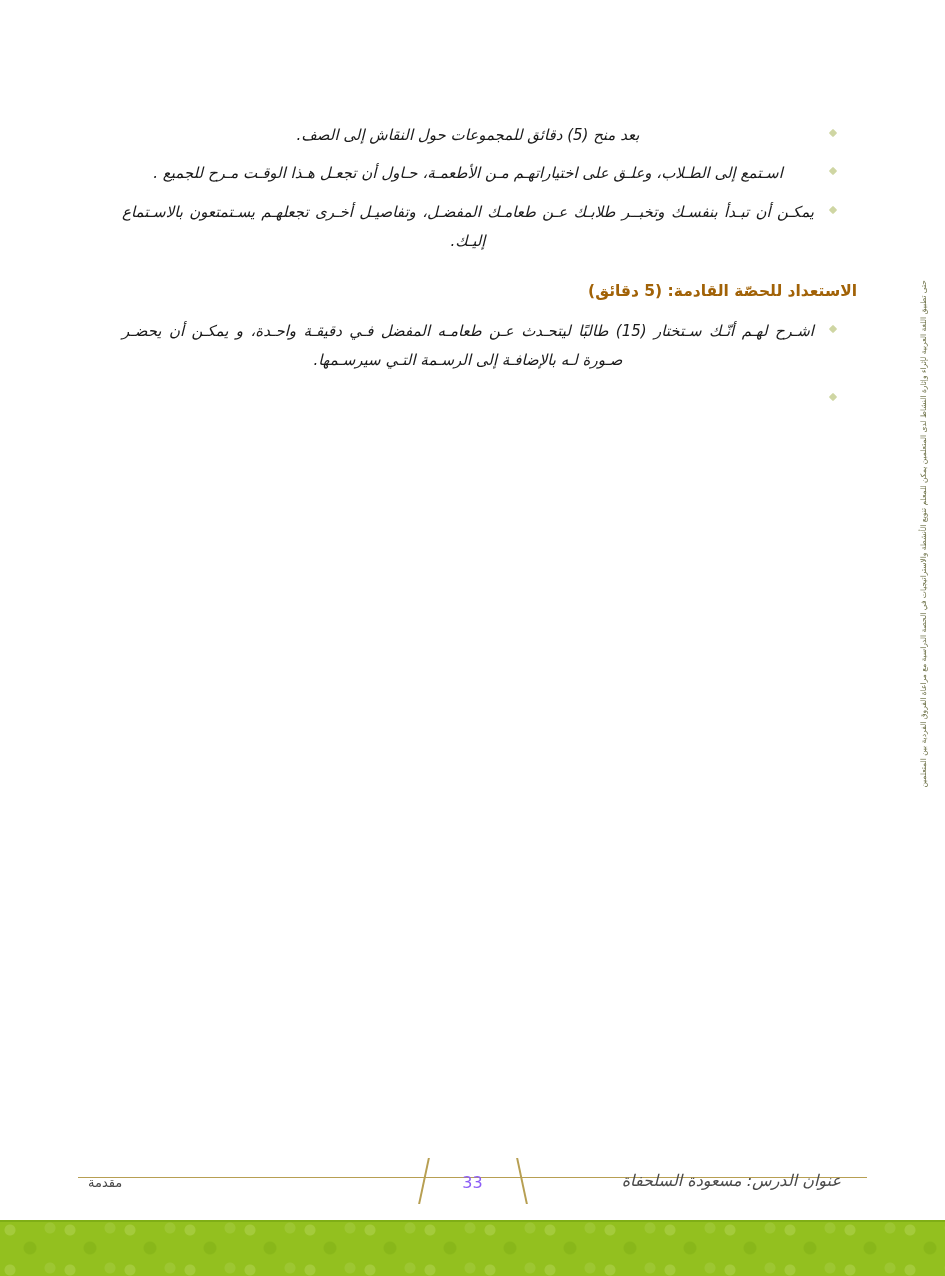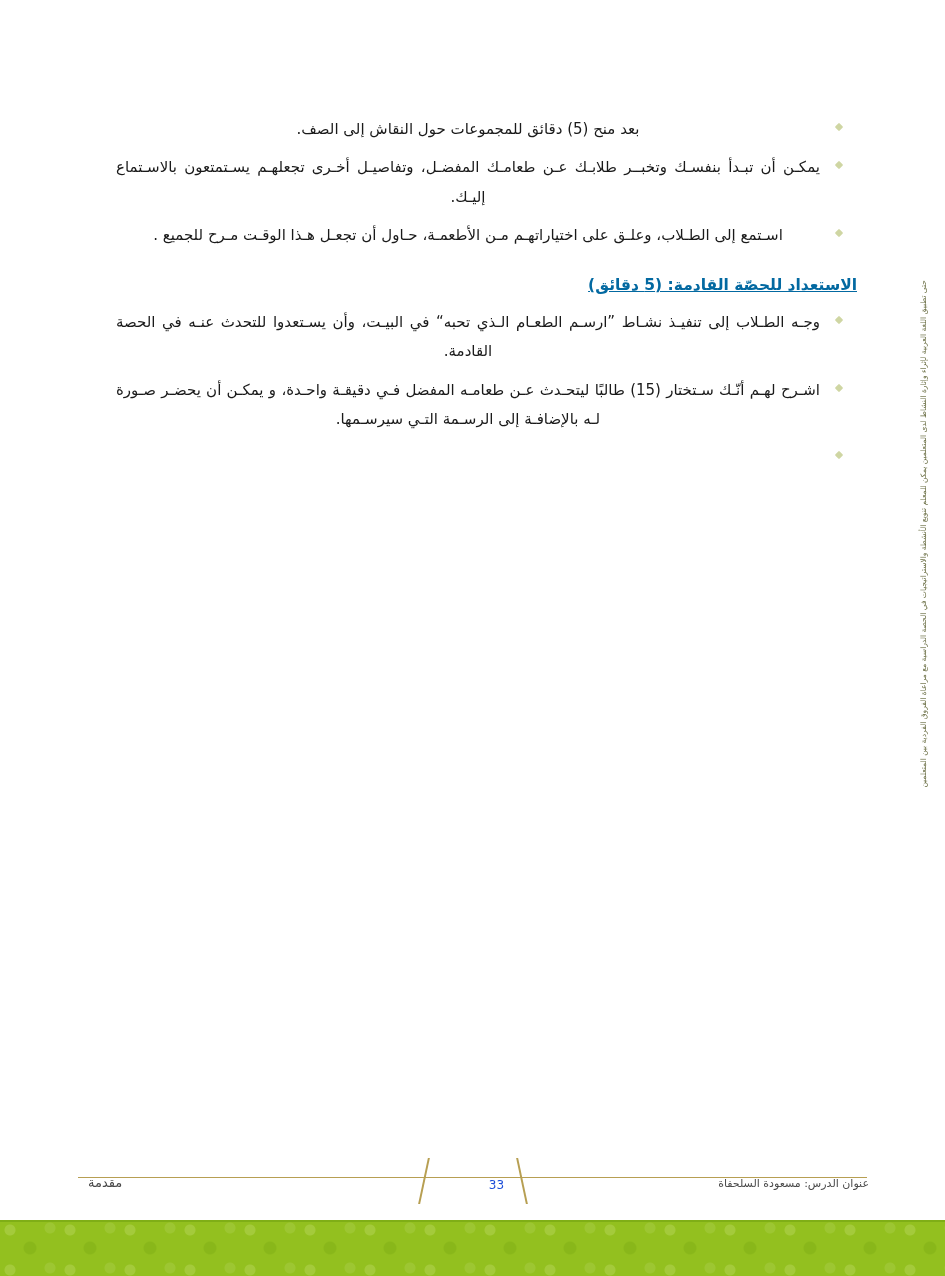--- a/index.html
+++ b/index.html
@@ -45,22 +45,23 @@
   
   .content {
     position: absolute;
     top: 104px;
     right: 88px;
     left: 105px;
   }
 
   ul.bullets {
     list-style: none;
-    margin: 11px;
+    margin: 17px;
     padding: 0;
+    font-style: italic;
   }
   ul.bullets li {
     position: relative;
     padding-right: 26px;
     margin-bottom: 9px;
     font-size: 15px;
     line-height: 1.95;
     color: #1a1a1a;
     text-align: justify;
     text-align-last: center;
@@ -89,21 +90,21 @@
 
   .section-heading {
     margin: 26px 0 14px 0;
     font-size: 15.5px;
     font-weight: bold;
     color: #8a6d1e;
     text-align: right;
     direction: rtl;
     font-family: "DejaVu Sans", sans-serif;
   }
-  .section-heading .heading-main { color: #0369a1; text-decoration: underline; }
+  .section-heading .heading-main { color: #a16207; }
 
   
   .footer {
     position: absolute;
     left: 0;
     right: 0;
     bottom: 72px;
     height: 60px;
   }
   .footer-rule {
@@ -131,32 +132,32 @@
     background: #b79f52;
   }
   .footer-notch .notch-left { left: 10px; transform: skewX(-12deg); }
   .footer-notch .notch-right { right: 10px; transform: skewX(12deg); }
 
   .page-number {
     position: absolute;
     bottom: 12px;
     left: 50%;
     transform: translateX(-50%);
-    font-size: 12px;
-    color: #1d4ed8;
-    font-family: "DejaVu Sans", sans-serif;
-    margin-left: 24px;
+    font-size: 16px;
+    color: #8b5cf6;
+    font-family: "DejaVu Sans", sans-serif;
   }
   .footer-right-text {
     position: absolute;
     bottom: 14px;
-    right: 76px;
-    font-size: 11px;
+    right: 104px;
+    font-size: 16px;
     color: #4a4a4a;
     font-family: "DejaVu Sans", sans-serif;
+    font-style: italic;
   }
   .footer-left-text {
     position: absolute;
     bottom: 14px;
     left: 88px;
     font-size: 13px;
     color: #4a4a4a;
     font-family: "DejaVu Sans", sans-serif;
   }
 
@@ -200,37 +201,33 @@
 
   <div class="content">
 
     <ul class="bullets">
       <li>
         <span class="bullet-marker"></span>
         <span>بعد منح (5) دقائق للمجموعات حول النقاش إلى الصف.</span>
       </li>
       <li>
         <span class="bullet-marker"></span>
+        <span>اسـتمع إلى الطـلاب، وعلـق على اختياراتهـم مـن الأطعمـة، حـاول أن تجعـل هـذا الوقـت مـرح للجميع .</span>
+      </li>
+      <li>
+        <span class="bullet-marker"></span>
         <span>يمكـن أن تبـدأ بنفسـك وتخبــر طلابـك عـن طعامـك المفضـل، وتفاصيـل أخـرى تجعلهـم يسـتمتعون بالاسـتماع إليـك.</span>
-      </li>
-      <li>
-        <span class="bullet-marker"></span>
-        <span>اسـتمع إلى الطـلاب، وعلـق على اختياراتهـم مـن الأطعمـة، حـاول أن تجعـل هـذا الوقـت مـرح للجميع .</span>
       </li>
     </ul>
 
     <div class="section-heading">
       <span class="heading-main">الاستعداد للحصّة القادمة: (5 دقائق)</span>
     </div>
 
     <ul class="bullets">
-      <li>
-        <span class="bullet-marker"></span>
-        <span>وجـه الطـلاب إلى تنفيـذ نشـاط ”ارسـم الطعـام الـذي تحبه“ في البيـت، وأن يسـتعدوا للتحدث عنـه في الحصة القادمة.</span>
-      </li>
       <li>
         <span class="bullet-marker"></span>
         <span>اشـرح لهـم أنّـك سـتختار (15) طالبًا ليتحـدث عـن طعامـه المفضل فـي دقيقـة واحـدة، و يمكـن أن يحضـر صـورة لـه بالإضافـة إلى الرسـمة التـي سيرسـمها.</span>
       </li>
       <li>
         <span class="bullet-marker"></span>
       </li>
     </ul>
 
   </div>

